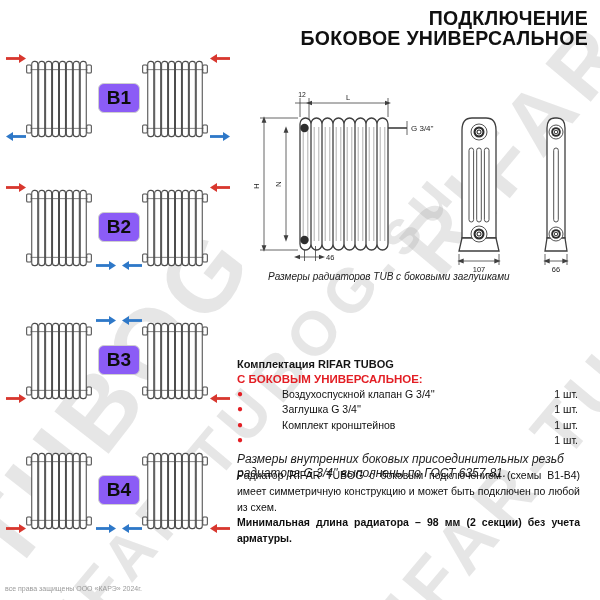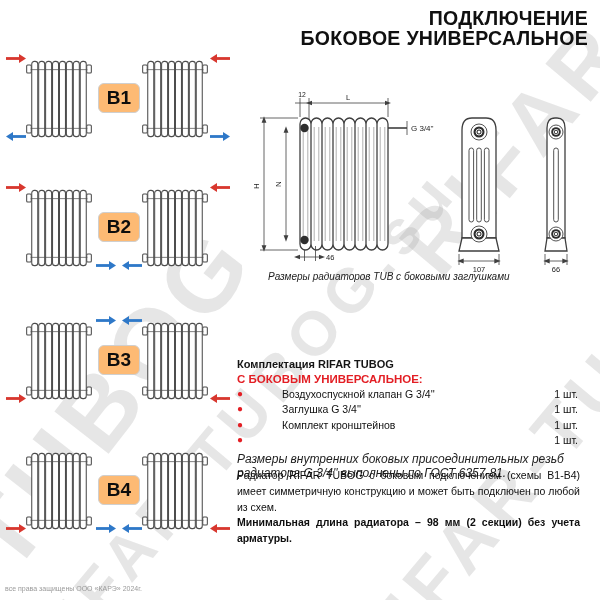--- a/index.html
+++ b/index.html
@@ -8,21 +8,21 @@
   
   .wm{position:absolute;z-index:0;font-weight:800;white-space:nowrap;
       color:rgba(150,150,150,0.24);letter-spacing:8px;transform-origin:0 0;user-select:none;}
   
   .title{position:absolute;top:8px;right:12px;z-index:2;text-align:right;
          font-size:19.5px;font-weight:800;line-height:1.05;letter-spacing:0.3px;color:#101010;}
   
   .scheme{position:absolute;left:6px;width:232px;height:112px;z-index:1;}
   .rad{position:absolute;top:6px;width:66px;height:96px;}
   .rad.left{left:20px}.rad.right{left:136px}
-  .labelbox{position:absolute;left:92px;top:38px;width:40px;height:28px;background:#fdba74;
+  .labelbox{position:absolute;left:92px;top:38px;width:40px;height:28px;background:#8b5cf6;
             border:1.5px solid #cfcfcf;border-radius:6px;display:flex;align-items:center;
             justify-content:center;font-weight:800;font-size:19px;color:#0d0d0d;}
   .arrow{position:absolute;width:20px;height:9px;}
   .arrow.flip{transform:scaleX(-1);}
   .red{color:#d8372e}.blue{color:#2e78c8}
   
   .tech{position:absolute;left:250px;top:88px;z-index:1;}
   .caption{position:absolute;left:268px;top:271px;z-index:1;font-size:10px;font-style:italic;
            color:#222;white-space:nowrap;}
   

